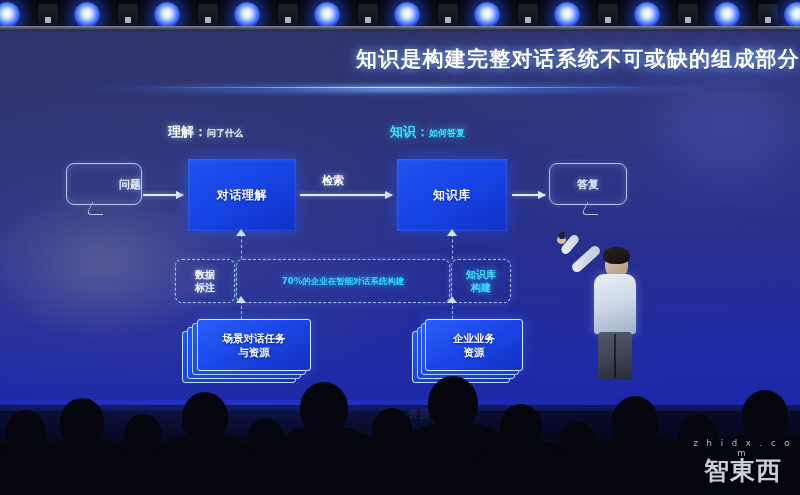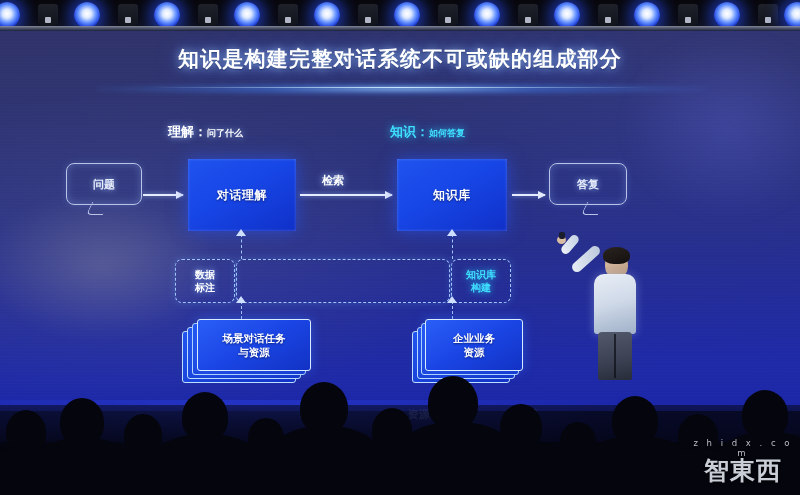--- a/index.html
+++ b/index.html
@@ -55,21 +55,21 @@
     filter:blur(6px);
   }
   .hotspotR{
     position:absolute;left:620px;top:0px;width:220px;height:190px;
     background:radial-gradient(ellipse at center,rgba(120,130,255,.20) 0%,rgba(120,130,255,0) 70%);
     filter:blur(8px);
   }
 
   
   #title{
-    position:absolute;left:0;top:14px;width:800px;text-align:center;
+    position:absolute;left:0;top:14px;width:800px;text-align:right;
     color:#ffffff;font-size:21px;font-weight:bold;letter-spacing:1.2px;
     text-shadow:0 0 10px rgba(160,200,255,.85),0 0 22px rgba(60,120,255,.6),0 1px 1px #0a1240;
   }
   #titleglow{
     position:absolute;left:96px;top:52px;width:610px;height:12px;
     background:radial-gradient(ellipse at 50% 50%,rgba(170,215,255,.95) 0%,rgba(70,140,255,.45) 32%,rgba(40,90,230,0) 78%);
     filter:blur(2px);
   }
   #titleline{
     position:absolute;left:150px;top:56px;width:500px;height:1px;
@@ -89,21 +89,21 @@
     display:flex;align-items:center;justify-content:center;
     color:#e9eefc;font-size:11px;font-weight:bold;
     text-shadow:0 0 6px rgba(160,200,255,.75);
     box-shadow:0 0 9px rgba(150,190,255,.30) inset,0 0 7px rgba(130,170,255,.22);
   }
   .bubble .tail{
     position:absolute;left:22px;bottom:-11px;width:16px;height:12px;
     border-left:1.4px solid #b9c3e8;border-bottom:1.4px solid #b9c3e8;
     transform:skewX(-26deg);border-radius:0 0 0 5px;
   }
-  #bubbleQ{left:66px;top:132px;width:74px;height:40px;}
+  #bubbleQ{left:66px;top:132px;width:74px;height:40px;justify-content:flex-end;}
   #bubbleA{left:549px;top:132px;width:76px;height:40px;}
   #bubbleA .tail{left:34px;}
 
   
   .pbox{
     position:absolute;display:flex;align-items:center;justify-content:center;
     color:#ffffff;font-size:12px;font-weight:bold;letter-spacing:.6px;
     background:linear-gradient(150deg,#1f53ef 0%,#1746e6 45%,#1030c8 100%);
     box-shadow:0 0 16px rgba(40,90,255,.55),0 0 3px rgba(255,255,255,.25) inset;
     text-shadow:0 1px 2px rgba(0,10,60,.6);
@@ -305,20 +305,21 @@
     <div class="uparrow" style="left:447px;top:198px;"></div>
 
     <div class="dash" id="dashLeft">
       <div class="dashtxt">
         <div>数据</div>
         <div>标注</div>
       </div>
     </div>
     <div class="dash" id="dashMid">
       <div class="dashtxt">
+        <div>70%的企业在智能对话系统构建</div>
       </div>
     </div>
     <div class="dash" id="dashRight">
       <div class="dashtxt">
         <div>知识库</div>
         <div>构建</div>
       </div>
     </div>
 
     <div class="vdot" style="left:241px;top:270px;height:18px;"></div>

